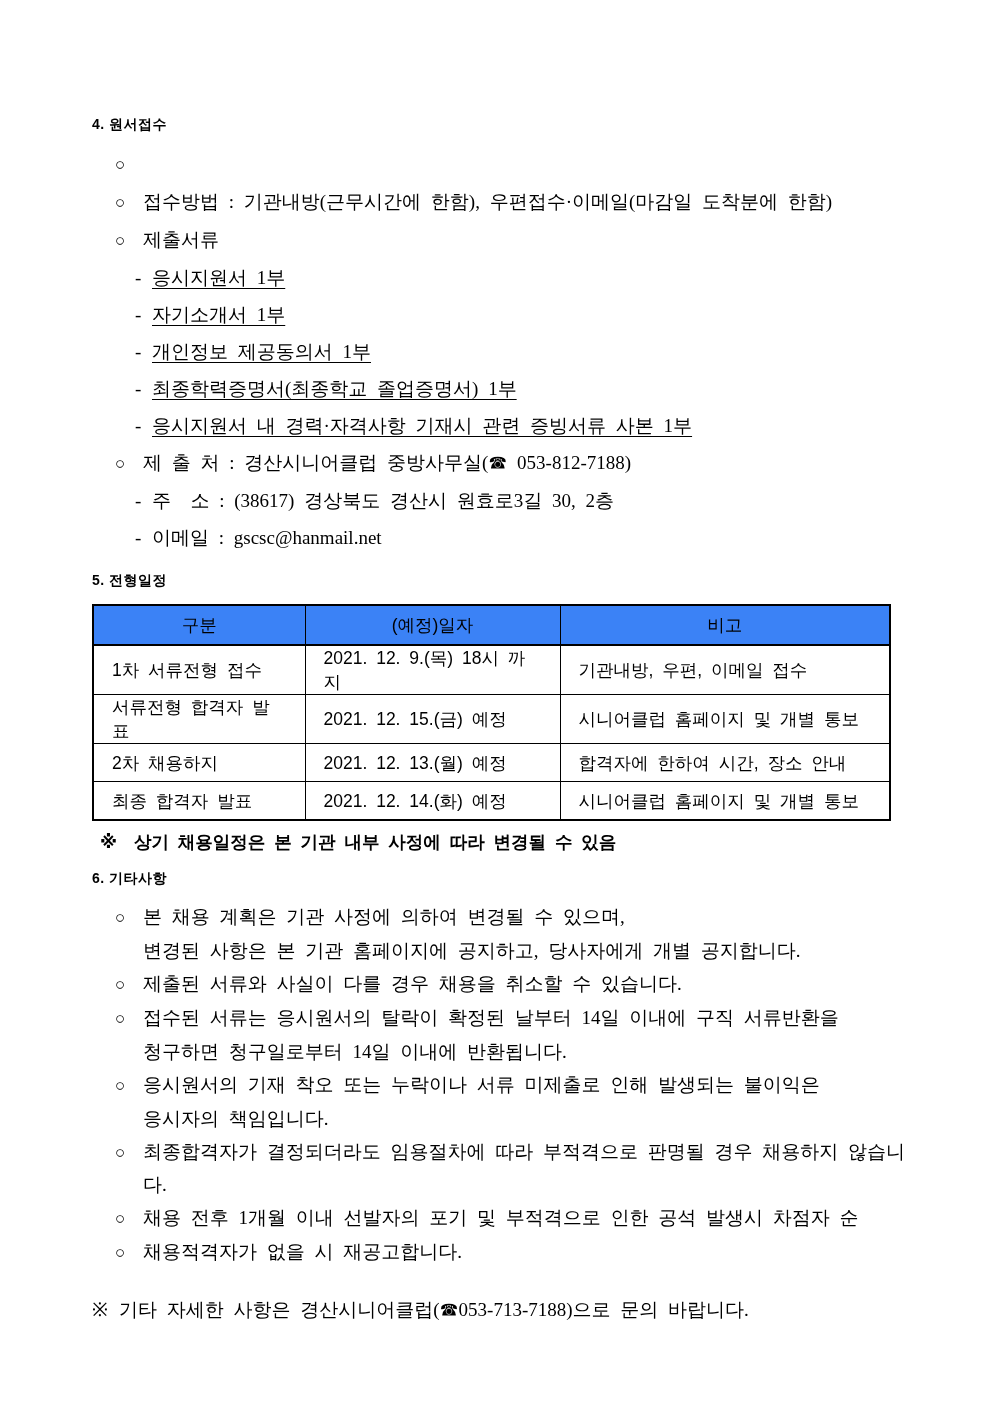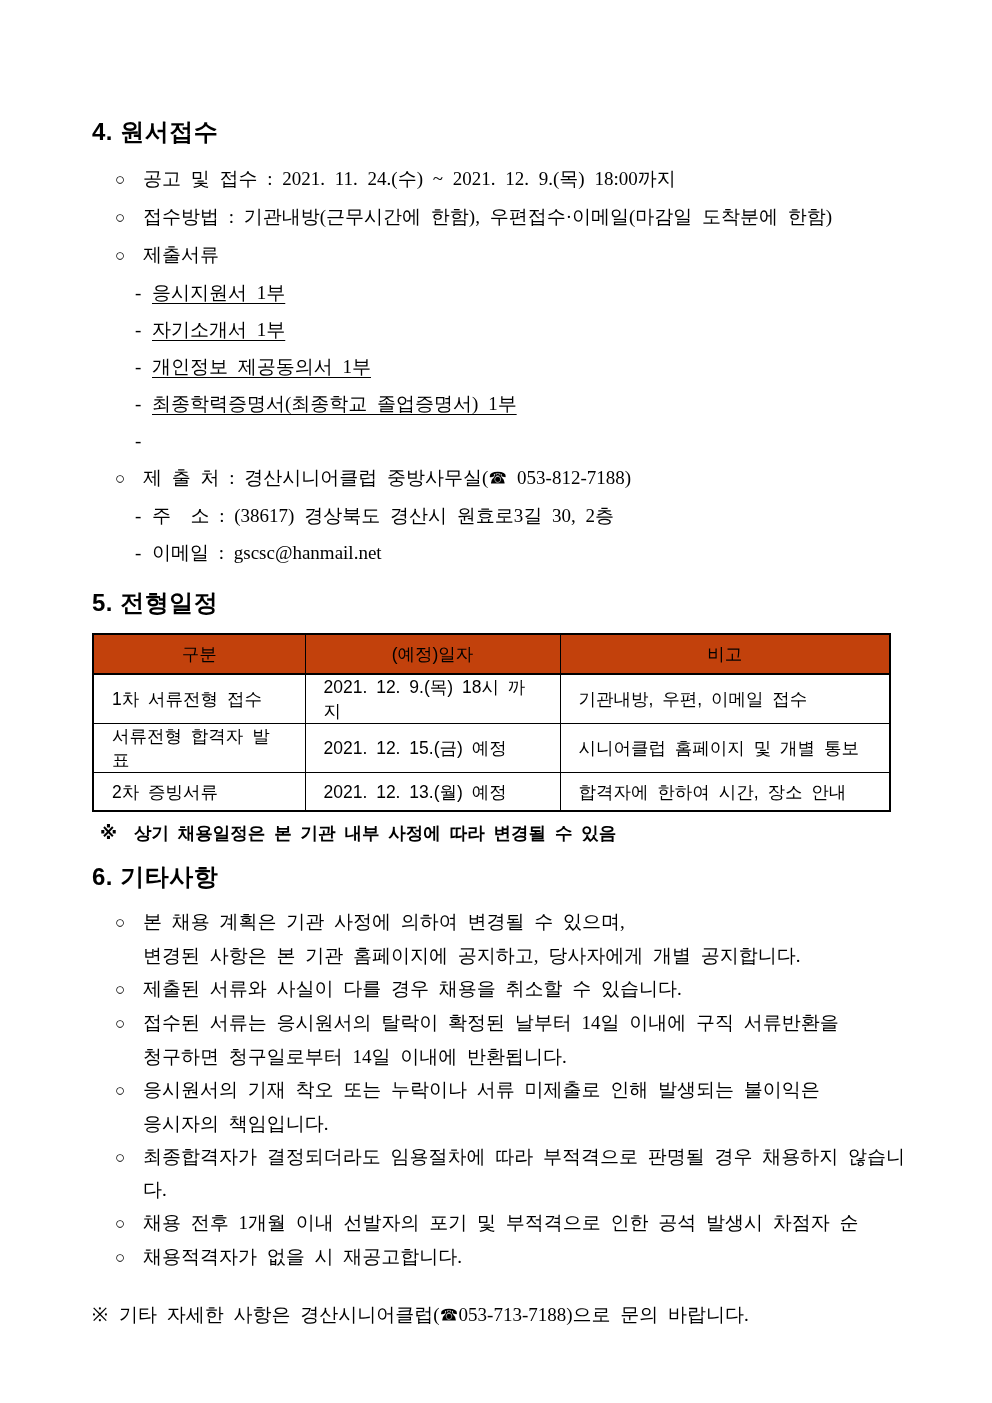--- a/index.html
+++ b/index.html
@@ -6,21 +6,21 @@
   body {
     width: 992px; height: 1403px;
     color: #000;
     font-family: "Liberation Serif", "DejaVu Serif", serif;
     overflow: hidden;
   }
   .doc { padding: 116px 86px 0 92px; }
 
   .sec-title {
     font-family: "Liberation Sans", "DejaVu Sans", sans-serif;
-    font-size: 24px; font-weight: 700;
+    font-size: 14px; font-weight: 700;
     margin: 0 0 12px 0; letter-spacing: 0.5px;
   }
   .sec { margin: 0; }
   .sec + .sec { margin-top: 16px; }
 
   .line {
     display: flex; align-items: baseline;
     font-size: 19px; line-height: 37px;
     white-space: pre-wrap; word-spacing: 5px;
   }
@@ -32,21 +32,21 @@
   
   .tbl-wrap { margin-top: 14px; }
   table.schedule {
     border-collapse: collapse; table-layout: fixed;
     width: 797px;
     border: 2px solid #000;
     font-family: "Liberation Sans", "DejaVu Sans", sans-serif;
     font-size: 17.5px; word-spacing: 4px;
   }
   table.schedule th {
-    background: #c2410c;
+    background: #3b82f6;
     border: 1px solid #000; border-bottom: 2px solid #000;
     height: 38px; font-weight: 400; text-align: center; padding: 0 6px;
   }
   table.schedule td {
     border: 1px solid #000;
     height: 37px; padding: 0 18px; text-align: left;
     white-space: pre-wrap;
   }
   .note-line {
     display: flex; align-items: baseline;
@@ -73,21 +73,20 @@
 </head>
 <body>
 
 <div class="doc">
 
   <div class="sec sec-4">
     <h2 class="sec-title">4. 원서접수</h2>
 
     <div class="line">
       <span class="marker b-circle">○</span>
-      <span>공고 및 접수 : 2021. 11. 24.(수) ~ 2021. 12. 9.(목) 18:00까지</span>
     </div>
     <div class="line">
       <span class="marker b-circle">○</span>
       <span>접수방법 : 기관내방(근무시간에 한함), 우편접수·이메일(마감일 도착분에 한함)</span>
     </div>
     <div class="line">
       <span class="marker b-circle">○</span>
       <span>제출서류</span>
     </div>
 
@@ -102,20 +101,21 @@
     <div class="line">
       <span class="marker b-dash">-</span>
       <span class="underline">개인정보 제공동의서 1부</span>
     </div>
     <div class="line">
       <span class="marker b-dash">-</span>
       <span class="underline">최종학력증명서(최종학교 졸업증명서) 1부</span>
     </div>
     <div class="line">
       <span class="marker b-dash">-</span>
+      <span class="underline">응시지원서 내 경력·자격사항 기재시 관련 증빙서류 사본 1부</span>
     </div>
 
     <div class="line">
       <span class="marker b-circle">○</span>
       <span>제 출 처 : 경산시니어클럽 중방사무실(☎ 053-812-7188)</span>
     </div>
     <div class="line">
       <span class="marker b-dash">-</span>
       <span>주  소 : (38617) 경상북도 경산시 원효로3길 30, 2층</span>
     </div>
@@ -147,23 +147,28 @@
             <td>1차 서류전형 접수</td>
             <td>2021. 12. 9.(목) 18시 까지</td>
             <td>기관내방, 우편, 이메일 접수</td>
           </tr>
           <tr>
             <td>서류전형 합격자 발표</td>
             <td>2021. 12. 15.(금) 예정</td>
             <td>시니어클럽 홈페이지 및 개별 통보</td>
           </tr>
           <tr>
-            <td>2차 증빙서류</td>
+            <td>2차 채용하지</td>
             <td>2021. 12. 13.(월) 예정</td>
             <td>합격자에 한하여 시간, 장소 안내</td>
+          </tr>
+          <tr>
+            <td>최종 합격자 발표</td>
+            <td>2021. 12. 14.(화) 예정</td>
+            <td>시니어클럽 홈페이지 및 개별 통보</td>
           </tr>
         </tbody>
       </table>
     </div>
 
     <div class="note-line">
       <span class="marker">※</span>
       <span>상기 채용일정은 본 기관 내부 사정에 따라 변경될 수 있음</span>
     </div>
   </div>

